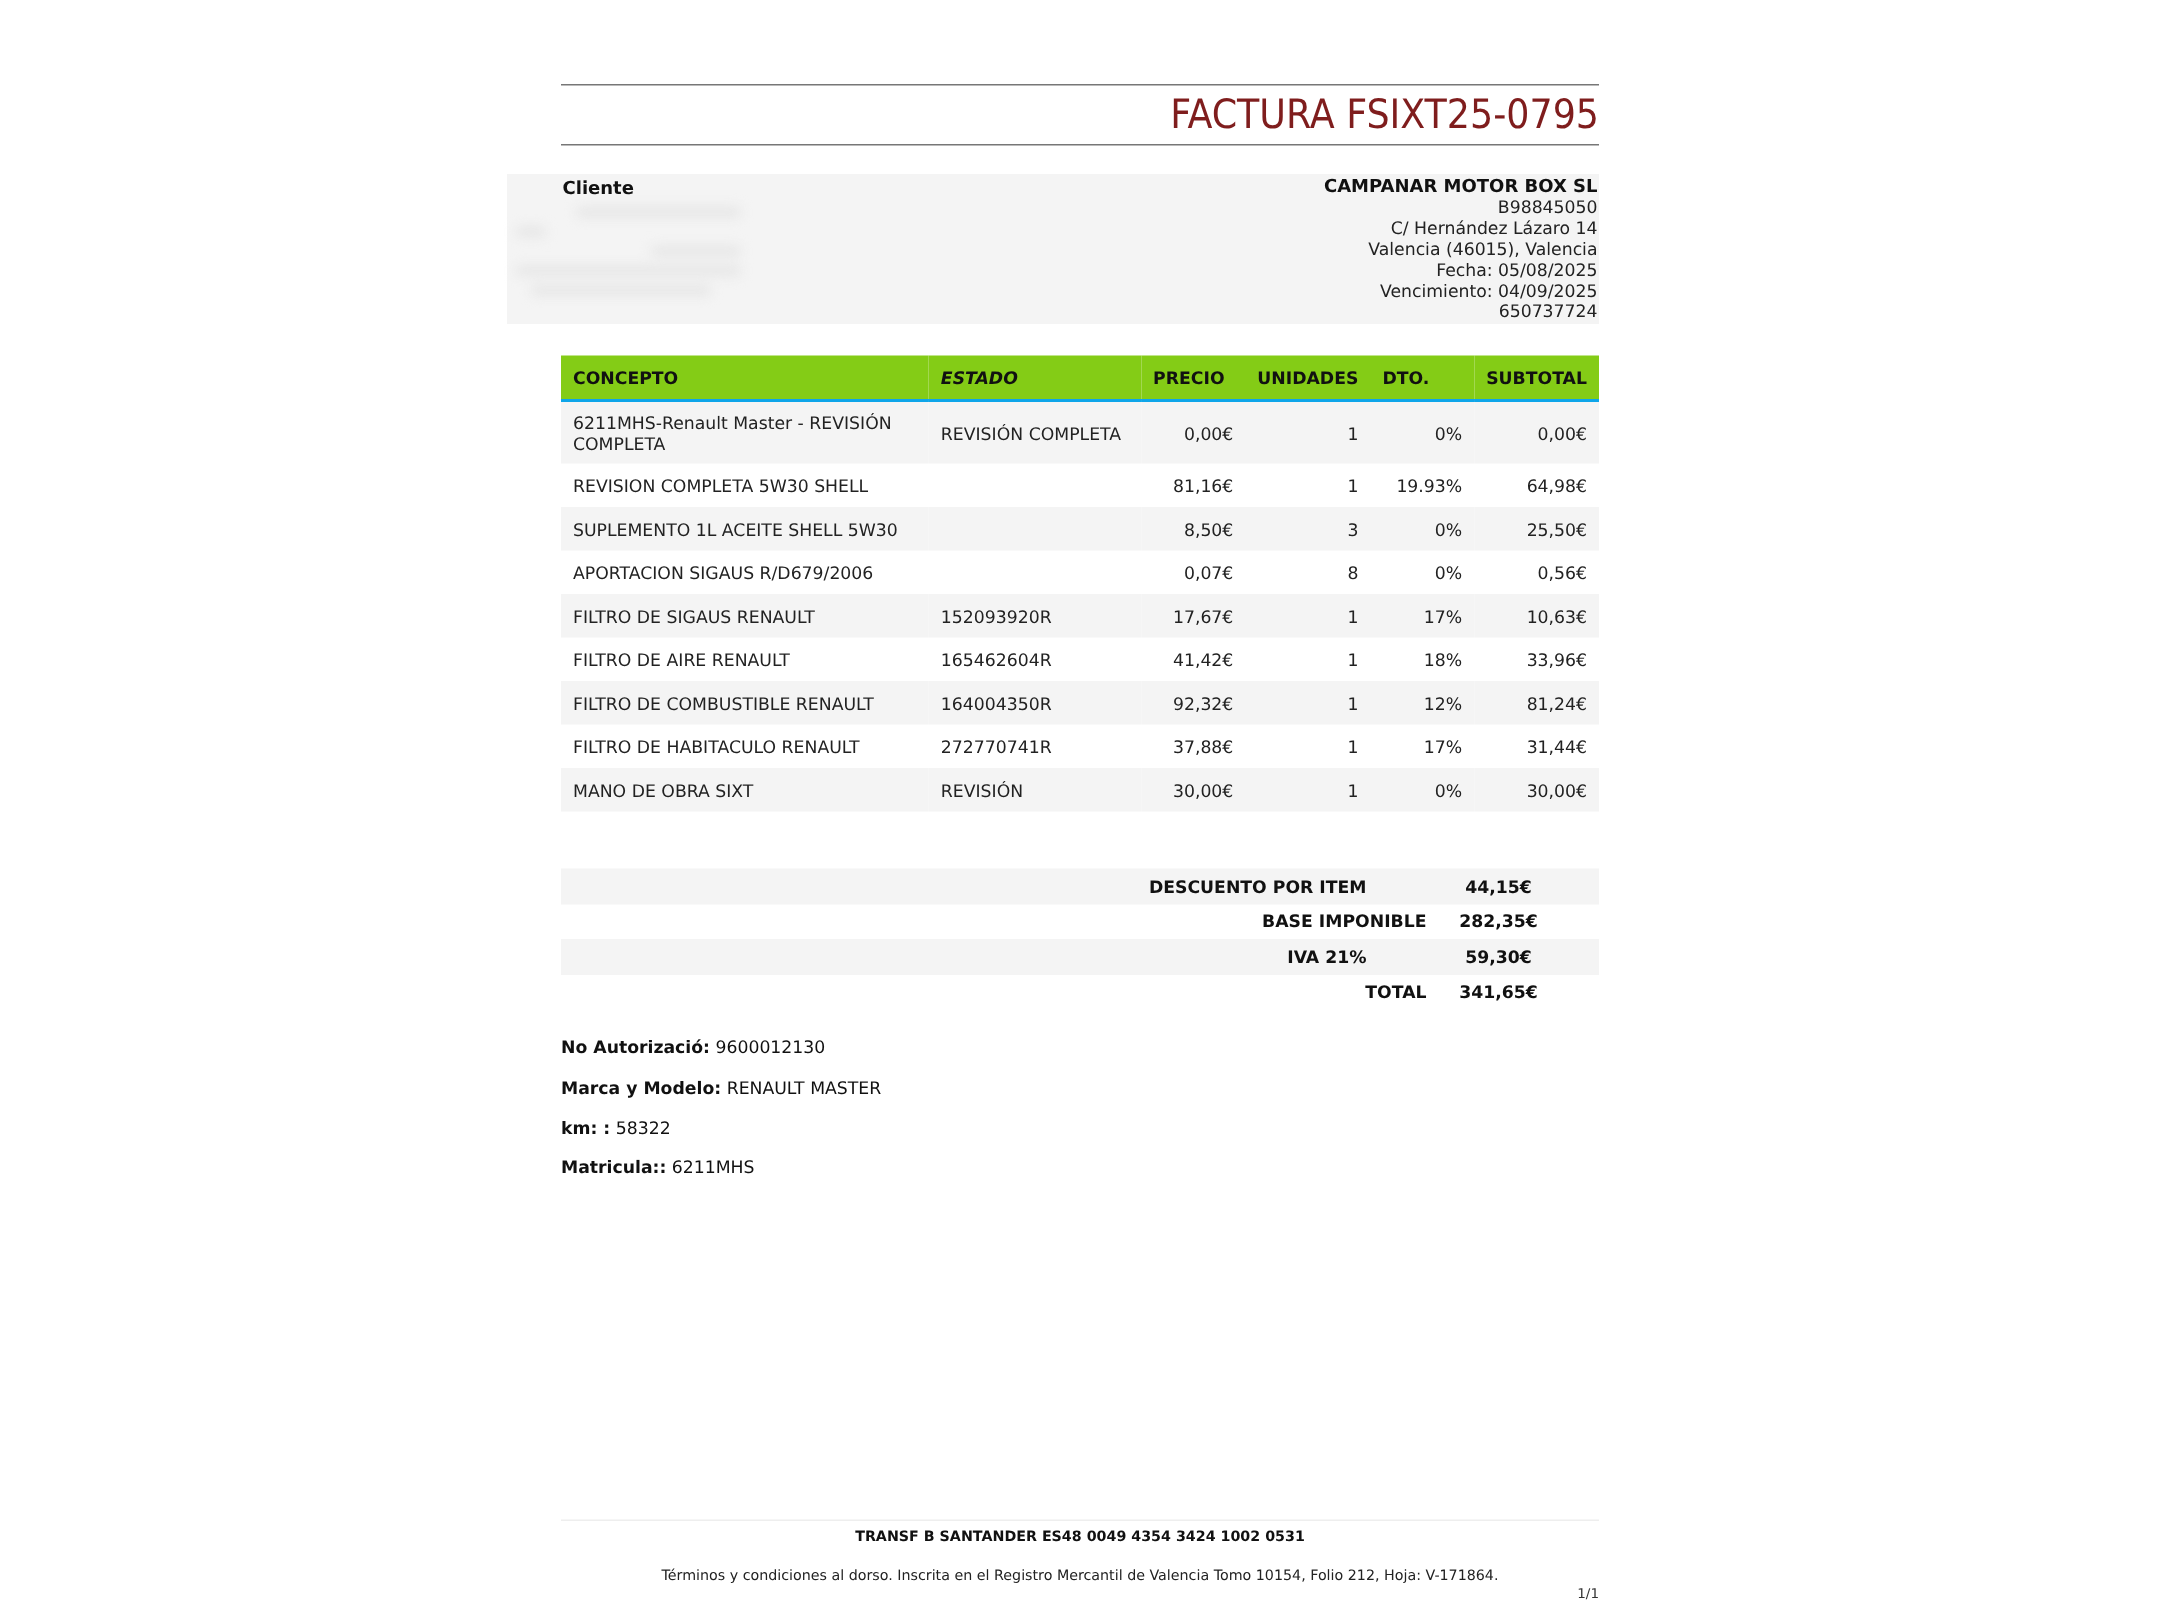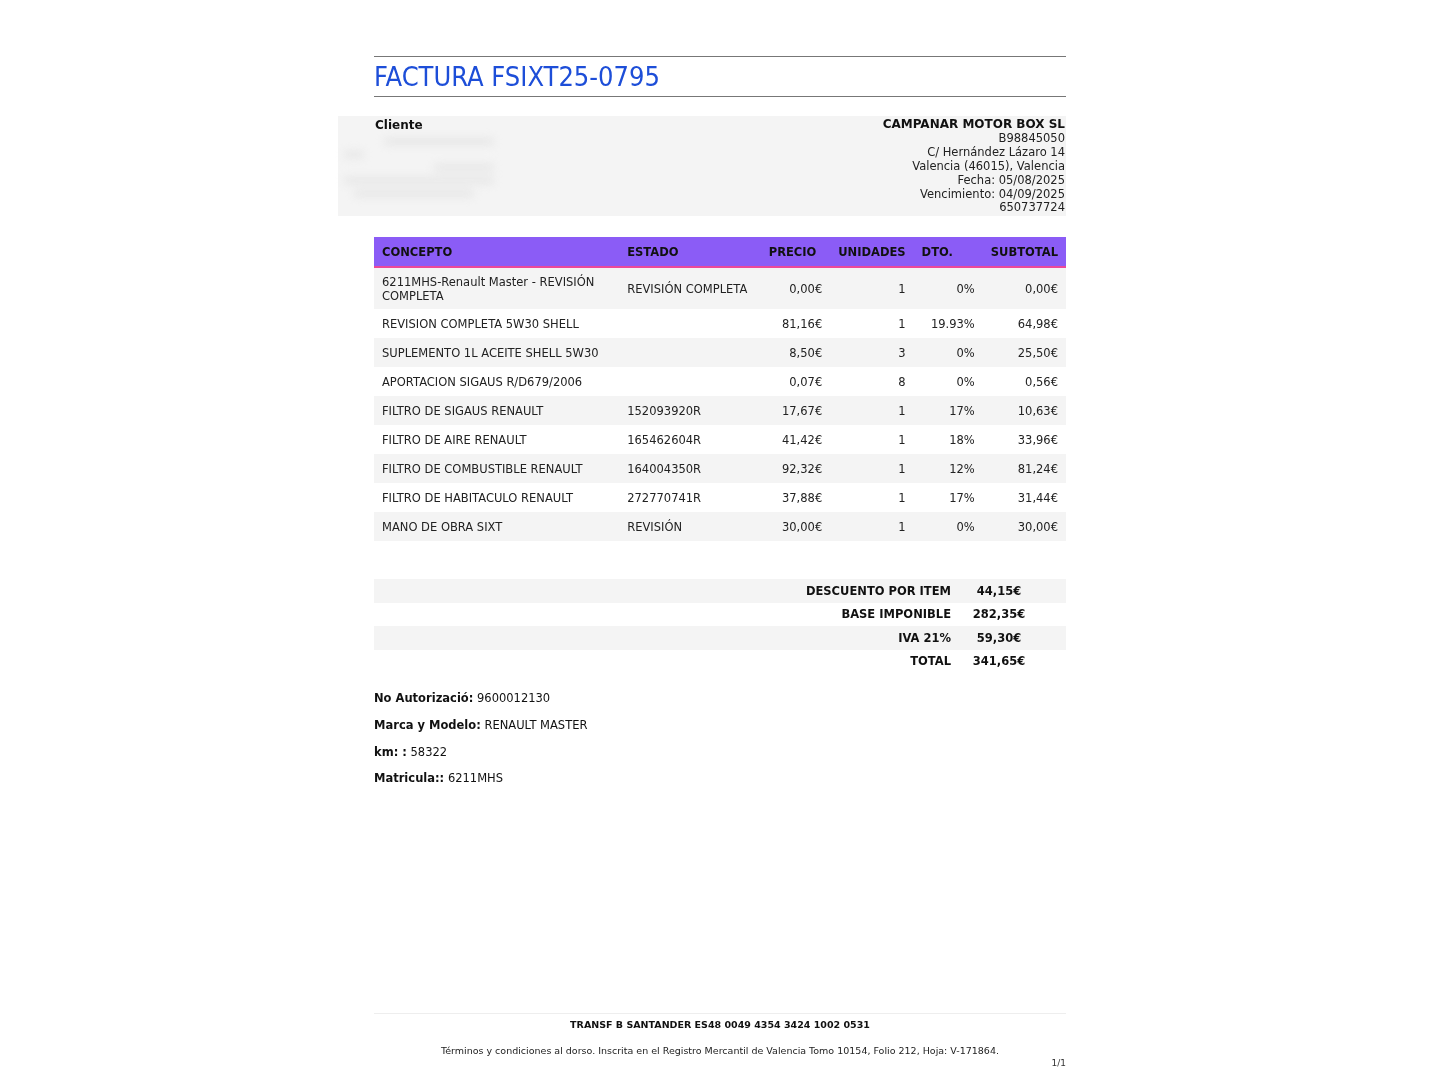--- a/index.html
+++ b/index.html
@@ -27,27 +27,27 @@
       left: 0;
       width: 692px;
       height: 1px;
       background: #777777;
     }
     .title {
       position: absolute;
       left: 0;
       top: 60px;
       width: 692px;
-      text-align: left;
+      text-align: right;
       font-size: 27px;
       font-family: "DejaVu Sans", sans-serif;
       font-stretch: condensed;
       letter-spacing: 0px;
       line-height: 34px;
-      color: #1d4ed8;
+      color: #7f1d1d;
     }
     .header-box {
       position: absolute;
       left: -36px;
       top: 116px;
       width: 728px;
       height: 100px;
       background: #f4f4f4;
     }
     .client-label {
@@ -89,66 +89,66 @@
     table.items {
       position: absolute;
       left: 0;
       top: 237px;
       width: 692px;
       border-collapse: collapse;
       font-size: 11.5px;
     }
     table.items th {
       height: 29px;
-      background: #8b5cf6;
+      background: #84cc16;
       font-weight: bold;
       font-size: 11.5px;
       text-align: left;
       padding: 0 8px;
-      border-bottom: 2px solid #ec4899;
+      border-bottom: 2px solid #0ea5e9;
       color: #111;
       white-space: nowrap;
     }
     table.items td {
       padding: 0 8px;
       height: 29px;
       color: #222;
       vertical-align: middle;
     }
     table.items tr.first td {
       height: 41px;
       line-height: 14px;
     }
     table.items tbody tr:nth-child(odd) td {
       background: #f4f4f4;
     }
     .num { text-align: right; }
     .c-concept { width: 242px; }
-    .c-estado { width: 130px; }
+    .c-estado { width: 130px; font-style: italic; }
     .c-precio { width: 54px; }
     .c-unid { width: 60px; }
     .c-dto { width: 54px; }
     .c-sub { width: 60px; }
 
     .totals {
       position: absolute;
       left: 0;
       top: 579px;
       width: 692px;
     }
     .totals .row {
       height: 23.5px;
       display: flex;
       align-items: center;
       justify-content: flex-end;
       font-weight: bold;
       font-size: 11.5px;
       color: #111;
     }
-    .totals .row.shade { background: #f4f4f4; }
+    .totals .row.shade { background: #f4f4f4; gap: 40px; }
     .totals .lbl { text-align: right; width: 400px; }
     .totals .val { text-align: center; width: 96px; padding-right: 19px; }
 
     .meta {
       position: absolute;
       left: 0;
       top: 690px;
       font-size: 11.5px;
       color: #111;
     }

